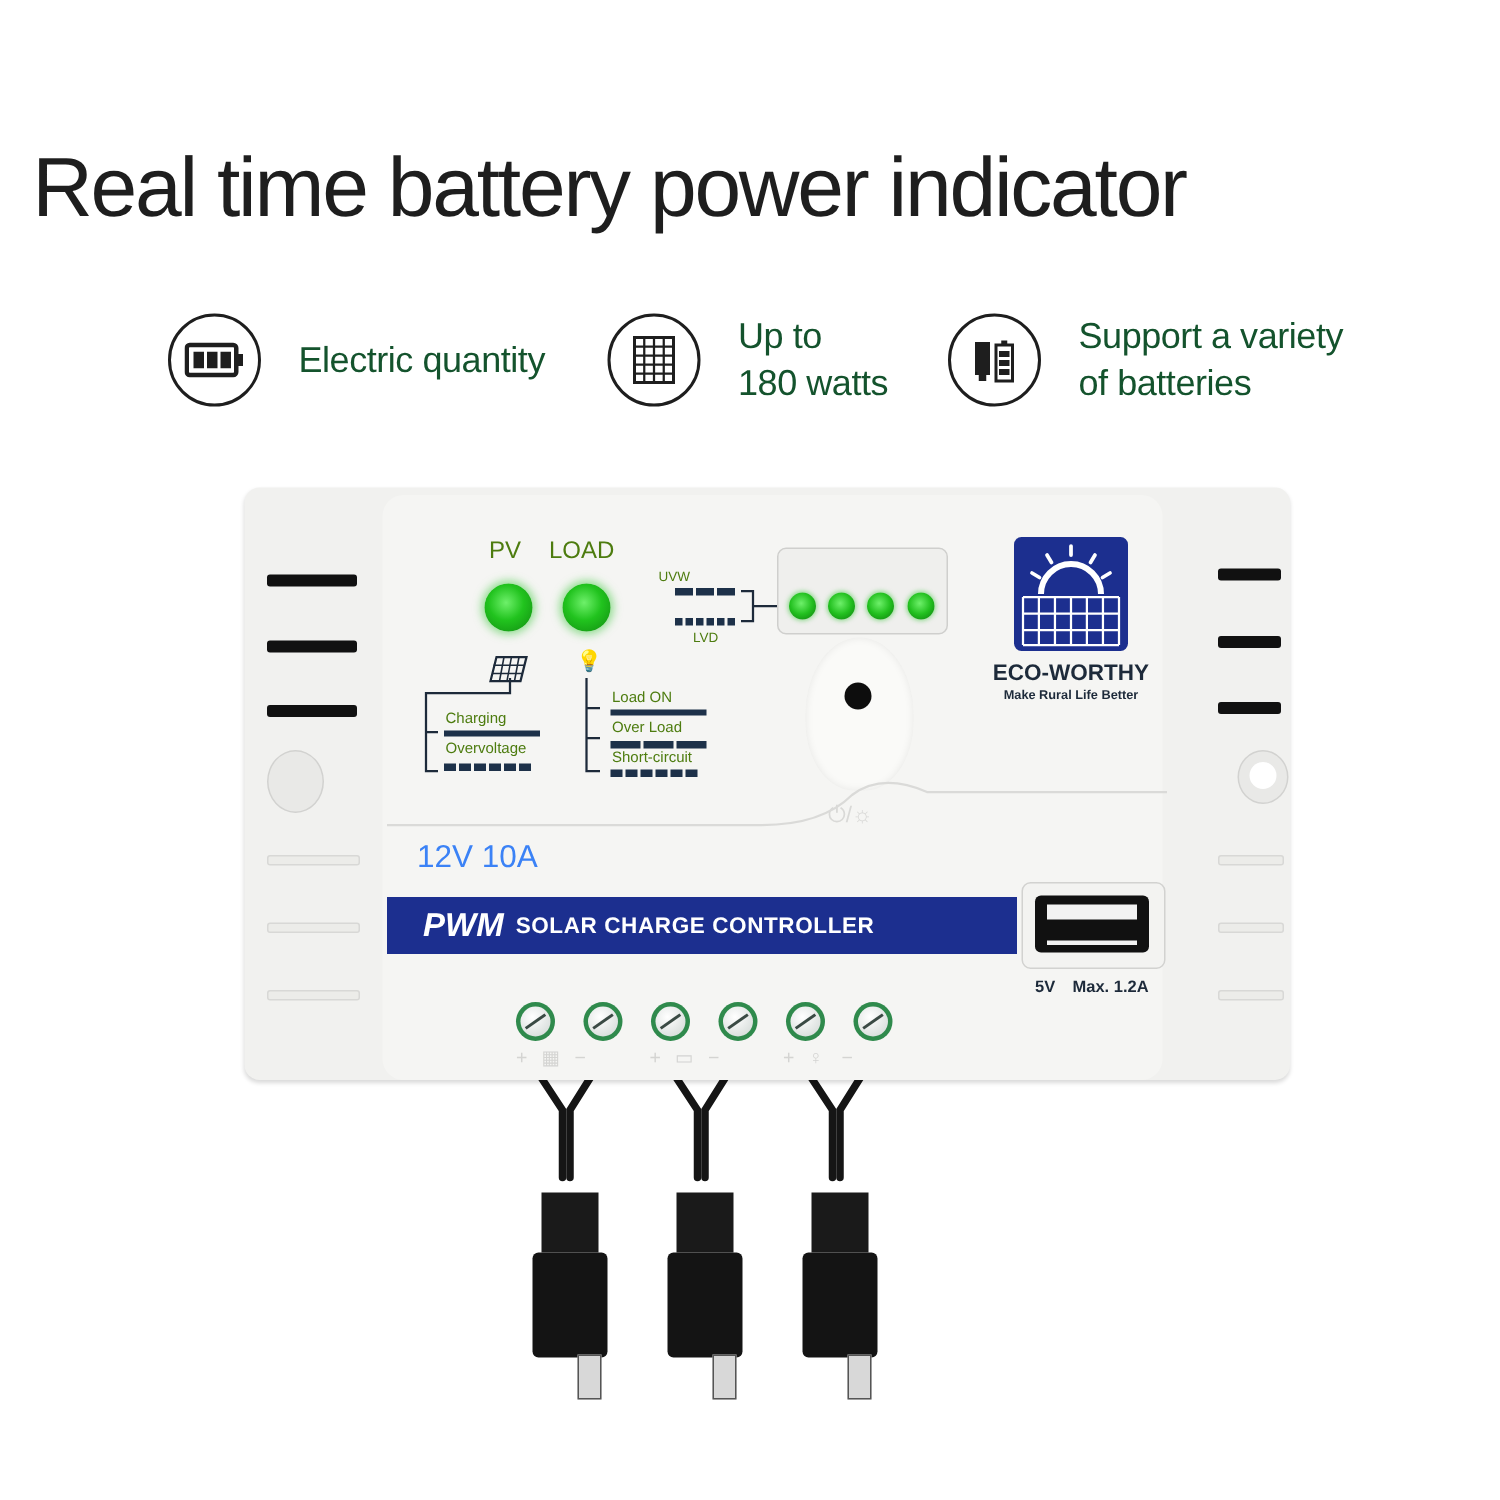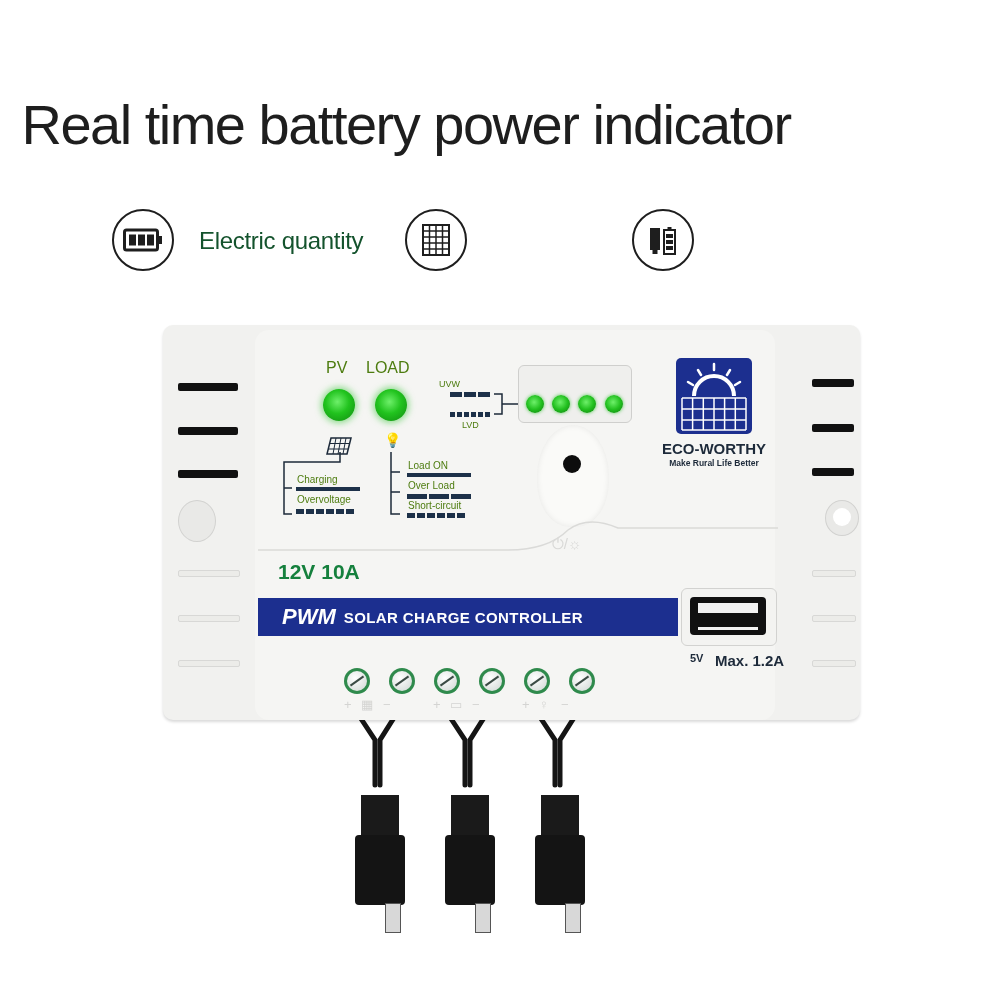--- a/index.html
+++ b/index.html
@@ -54,34 +54,42 @@
           <line x1="8.5" y1="2" x2="8.5" y2="32"></line>
           <line x1="15" y1="2" x2="15" y2="32"></line>
           <line x1="21.5" y1="2" x2="21.5" y2="32"></line>
           <line x1="2" y1="8" x2="28" y2="8"></line>
           <line x1="2" y1="14" x2="28" y2="14"></line>
           <line x1="2" y1="20" x2="28" y2="20"></line>
           <line x1="2" y1="26" x2="28" y2="26"></line>
         </g>
       </svg>
   </div>
+  <div class="txt">
+      <div>Up to</div>
+      <div>180 watts</div>
+    </div>
 </div>
 
 <div class="abs feat" style="left:632px;">
   <div class="circ">
     <svg width="34" height="34" viewBox="0 0 34 34">
         <rect x="4" y="5" width="10" height="22" fill="#1e1e1e"></rect>
         <rect x="6.5" y="27" width="5" height="4" fill="#1e1e1e"></rect>
         <rect x="18" y="7" width="11" height="24" fill="none" stroke="#1e1e1e" stroke-width="2"></rect>
         <rect x="21.5" y="4" width="4" height="3" fill="#1e1e1e"></rect>
         <rect x="20" y="11" width="7" height="4" fill="#1e1e1e"></rect>
         <rect x="20" y="17" width="7" height="4" fill="#1e1e1e"></rect>
         <rect x="20" y="23" width="7" height="4" fill="#1e1e1e"></rect>
       </svg>
   </div>
+  <div class="txt">
+      <div>Support a variety</div>
+      <div>of batteries</div>
+    </div>
 </div>
 
 <svg class="abs" style="left:330px;top:700px;" width="300" height="260">
   <g stroke="#151515" stroke-width="5" fill="none" stroke-linecap="round">
     <path d="M22 5 L45 40 L45 85"></path>
       <path d="M72 5 L50 40 L50 85"></path>
     <path d="M112 5 L135 40 L135 85"></path>
       <path d="M162 5 L140 40 L140 85"></path>
     <path d="M202 5 L225 40 L225 85"></path>
       <path d="M252 5 L230 40 L230 85"></path>
@@ -230,35 +238,35 @@
       <line x1="70" y1="40" x2="70" y2="72"></line>
     </g>
 </svg>
 <div class="abs" style="left:651px;top:440px;width:126px;text-align:center;font-size:15px;font-weight:bold;color:#1d2a3a;">ECO-WORTHY</div>
 <div class="abs" style="left:651px;top:458px;width:126px;text-align:center;font-size:8.5px;font-weight:bold;color:#1d2a3a;">Make Rural Life Better</div>
 
 <svg class="abs" style="left:258px;top:520px;" width="520" height="40">
     <path d="M0 30 L250 30 Q290 30 310 10 Q330 -5 360 8 L520 8" fill="none" stroke="#dadad8" stroke-width="1.5"></path>
   </svg>
 
-<div class="abs" style="left:278px;top:560px;font-size:21px;font-weight:bold;color:#15803d;">12V 10A</div>
+<div class="abs" style="left:278px;top:560px;font-size:21px;font-weight:normal;color:#3b82f6;">12V 10A</div>
 
 <div class="abs banner">
   <span style="margin-left:24px;font-size:22px;font-weight:bold;font-style:italic;color:#fff;">PWM</span>
   <span style="margin-left:8px;font-size:15px;font-weight:bold;color:#fff;letter-spacing:0.4px;">SOLAR CHARGE CONTROLLER</span>
 </div>
 
 <div class="abs" style="left:681px;top:588px;width:94px;height:56px;border:1.5px solid #d2d2d0;border-radius:6px;background:#f3f3f1;">
   <div style="margin:8px 8px;width:76px;height:38px;background:#111;border-radius:4px;position:relative;">
     <div style="position:absolute;left:8px;top:6px;width:60px;height:10px;background:#f2f2f2;"></div>
     <div style="position:absolute;left:8px;top:30px;width:60px;height:3px;background:#f2f2f2;"></div>
   </div>
 </div>
 <div class="abs" style="left:690px;top:652px;font-size:11px;font-weight:bold;color:#1d2a3a;">5V</div>
-<div class="abs" style="left:715px;top:652px;font-size:15px;font-weight:bold;color:#1d2a3a;text-align:center;">Max. 1.2A</div>
+<div class="abs" style="left:715px;top:652px;font-size:11px;font-weight:bold;color:#1d2a3a;text-align:center;">Max. 1.2A</div>
 
 <div class="abs screw" style="left:344px;top:668px;">
     <div class="in"></div>
   </div>
 <div class="abs screw" style="left:389px;top:668px;">
     <div class="in"></div>
   </div>
 <div class="abs screw" style="left:434px;top:668px;">
     <div class="in"></div>
   </div>

